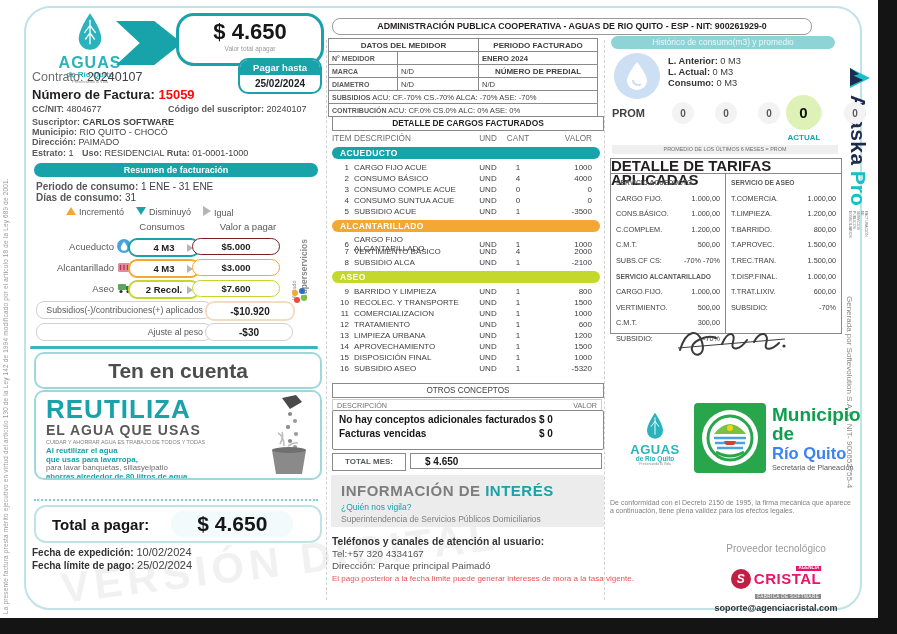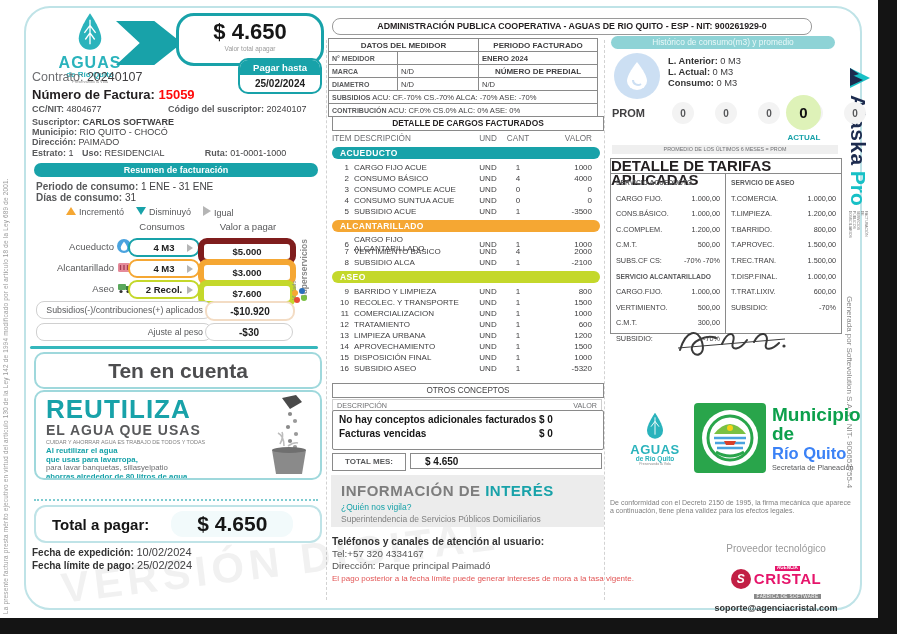--- a/index.html
+++ b/index.html
@@ -40,38 +40,38 @@
   #contrato{left:32px;top:70px;font-size:12.5px;color:#6d6e71}
   #contrato .v{color:#414042}
   #factura{left:32px;top:87px;font-size:13px;font-weight:bold;color:#231f20}
   #factura .v{color:#ff0a0a}
   #ccnit{left:32px;top:104px}
   #cod-sus{left:168px;top:104px}
   #l-sus{left:32px;top:117px}
   #l-mun{left:32px;top:127px}
   #l-dir{left:32px;top:137px}
   #l-est{left:32px;top:148px}
-  #l-est .ruta{margin-left:38px}
+  #l-est .ruta{}
   #resumen-banner{left:34px;top:163px;width:284px;height:14px;background:#18a2a9;border-radius:7px;
                   color:#fff;font-size:9px;font-weight:bold;text-align:center;line-height:14px}
   #periodo{left:36px;top:181px;font-size:10px}
   #dias{left:36px;top:192px;font-size:10px}
   #legend{left:66px;top:206px;font-size:9px;color:#58595b;display:flex;gap:12px;align-items:center}
   .tri{display:inline-block;width:0;height:0;margin-right:3px}
   .tri-up{border-left:5px solid transparent;border-right:5px solid transparent;border-bottom:8px solid #f5a733}
   .tri-dn{border-left:5px solid transparent;border-right:5px solid transparent;border-top:8px solid #18a2a9}
   .tri-rt{border-top:5px solid transparent;border-bottom:5px solid transparent;border-left:8px solid #b5b5b5}
   #h-consumos{left:128px;top:221px;width:68px;text-align:center;font-size:9.5px;color:#58595b}
   #h-valor{left:205px;top:221px;width:86px;text-align:center;font-size:9.5px;color:#58595b}
   .svc-label{width:84px;text-align:right;font-size:9.5px;color:#58595b;position:absolute;left:30px}
   .svc-icon{position:absolute;left:117px;width:14px;height:14px}
   .pill{position:absolute;border-radius:9px;background:#fff;font-size:9.5px;font-weight:bold;color:#222;
         display:flex;align-items:center;justify-content:center}
   .pill.c1{left:128px;width:68px;height:15px;border:2px solid #18a2a9}
-  .pill.c2{left:198px;width:86px;height:15px;border:6px solid #7f1d1d}
+  .pill.c2{left:192px;width:86px;height:15px;border:1px solid #7f1d1d}
   .row2 .c1,.row2 .c2{border-color:#f5a733}
   .row3 .c1,.row3 .c2{border-color:#c4d82b}
   .pill .arr{position:absolute;right:5px;width:0;height:0;border-top:4px solid transparent;
              border-bottom:4px solid transparent;border-left:6px solid #b5b5b5}
   .lblbox{position:absolute;left:36px;width:166px;height:16px;border:1px solid #d0d0d0;border-radius:8px;
           font-size:8.8px;color:#58595b;display:flex;align-items:center;justify-content:flex-end;padding-right:8px;background:#fff}
   .valbox{position:absolute;left:205px;width:86px;height:16px;border-radius:9px;background:#fff;
           font-size:10px;font-weight:bold;color:#222;display:flex;align-items:center;justify-content:center}
   #subs-val{border:2px solid #f3dcc4}
   #ajus-val{border:1px solid #d0d0d0}
@@ -185,21 +185,21 @@
   #mun-txt{left:772px;top:405px;width:90px;line-height:1}
   #mun-txt .m1{font-size:19px;font-weight:bold;color:#0ca04c}
   #mun-txt .m2{font-size:16.5px;font-weight:bold;color:#3b82f6;margin-top:2px}
   #mun-txt .m3{font-size:7.3px;color:#58595b;margin-top:2px}
   #legal{left:610px;top:499px;width:246px;font-size:7px;color:#808080;line-height:8.4px}
   #prov{left:700px;top:543px;width:152px;text-align:center}
   #prov .t{font-size:10px;color:#9a9a9a}
   #cristal{display:flex;align-items:center;justify-content:center;gap:3px;margin-top:2px}
   #cristal .circ{width:20px;height:20px;border-radius:50%;background:#c21f45;color:#fff;font-size:12px;
                  font-weight:bold;display:flex;align-items:center;justify-content:center;font-style:italic}
-  #cristal .stack{text-align:center;line-height:1}
+  #cristal .stack{text-align:right;line-height:1}
   #cristal .ag{display:inline-block;background:#e6156b;color:#fff;font-size:4.5px;font-weight:bold;padding:0 2px}
   #cristal .nm{font-size:15px;font-weight:bold;color:#e6156b;letter-spacing:.5px;line-height:13px}
   #cristal .fs{font-size:4.6px;color:#fff;background:#8a8a8a;padding:0 2px;letter-spacing:.4px}
   #prov .mail{font-size:9px;font-weight:bold;color:#333;margin-top:2px}
 </style>
 </head>
 <body>
 
 <div id="page">
 

